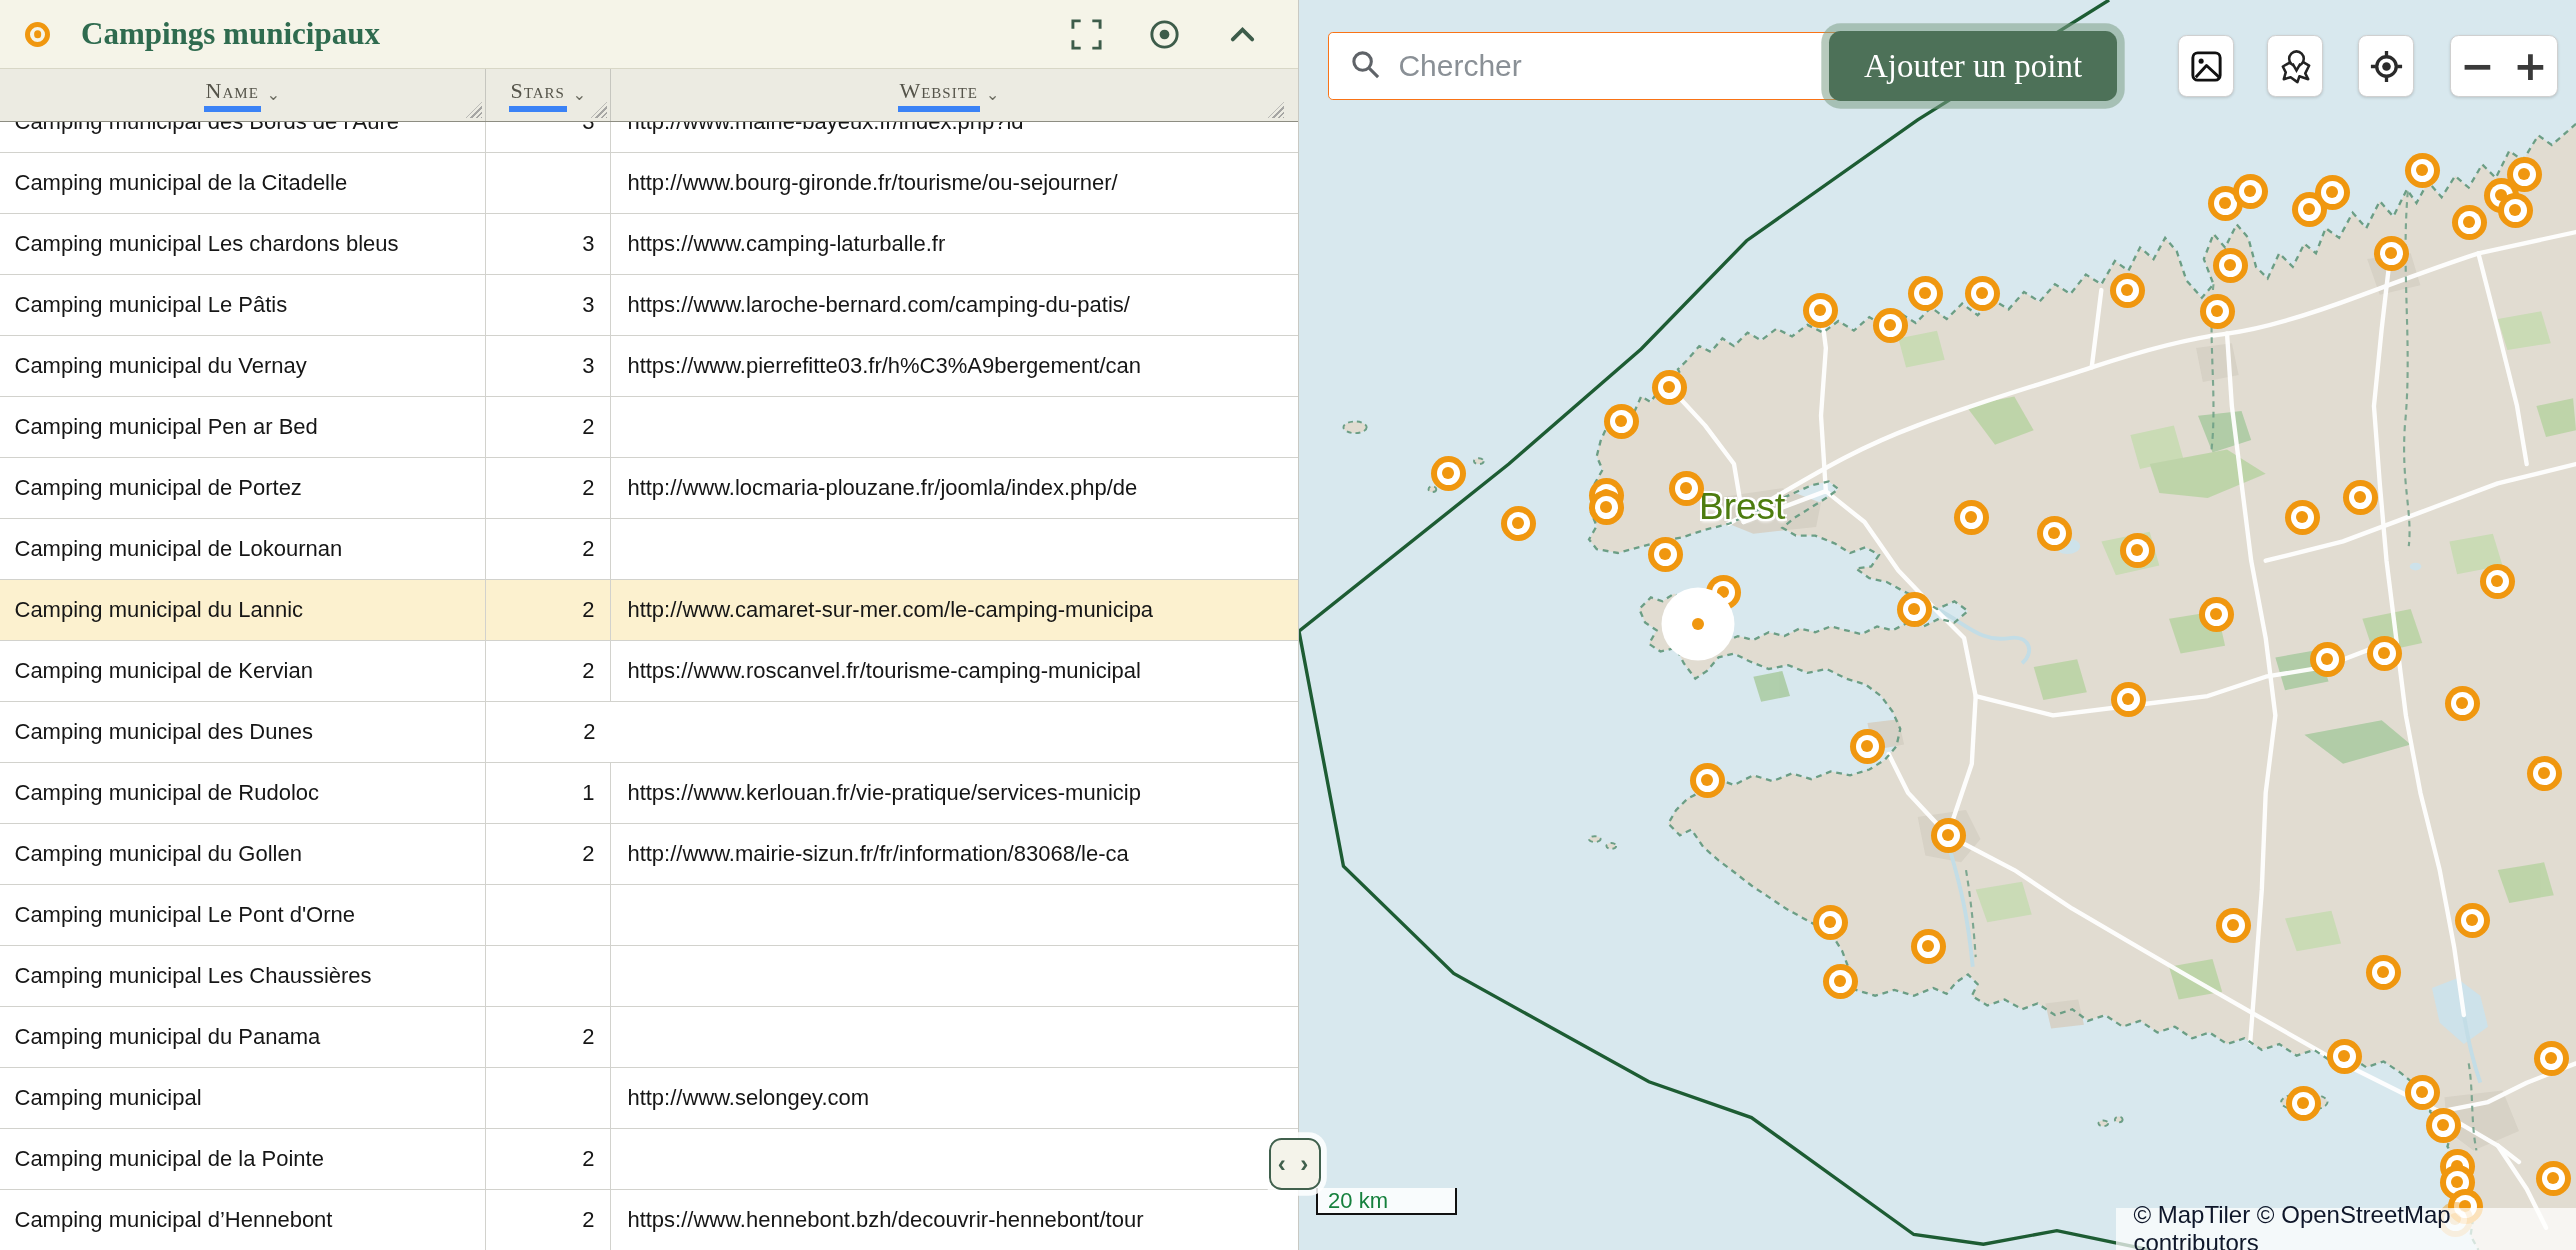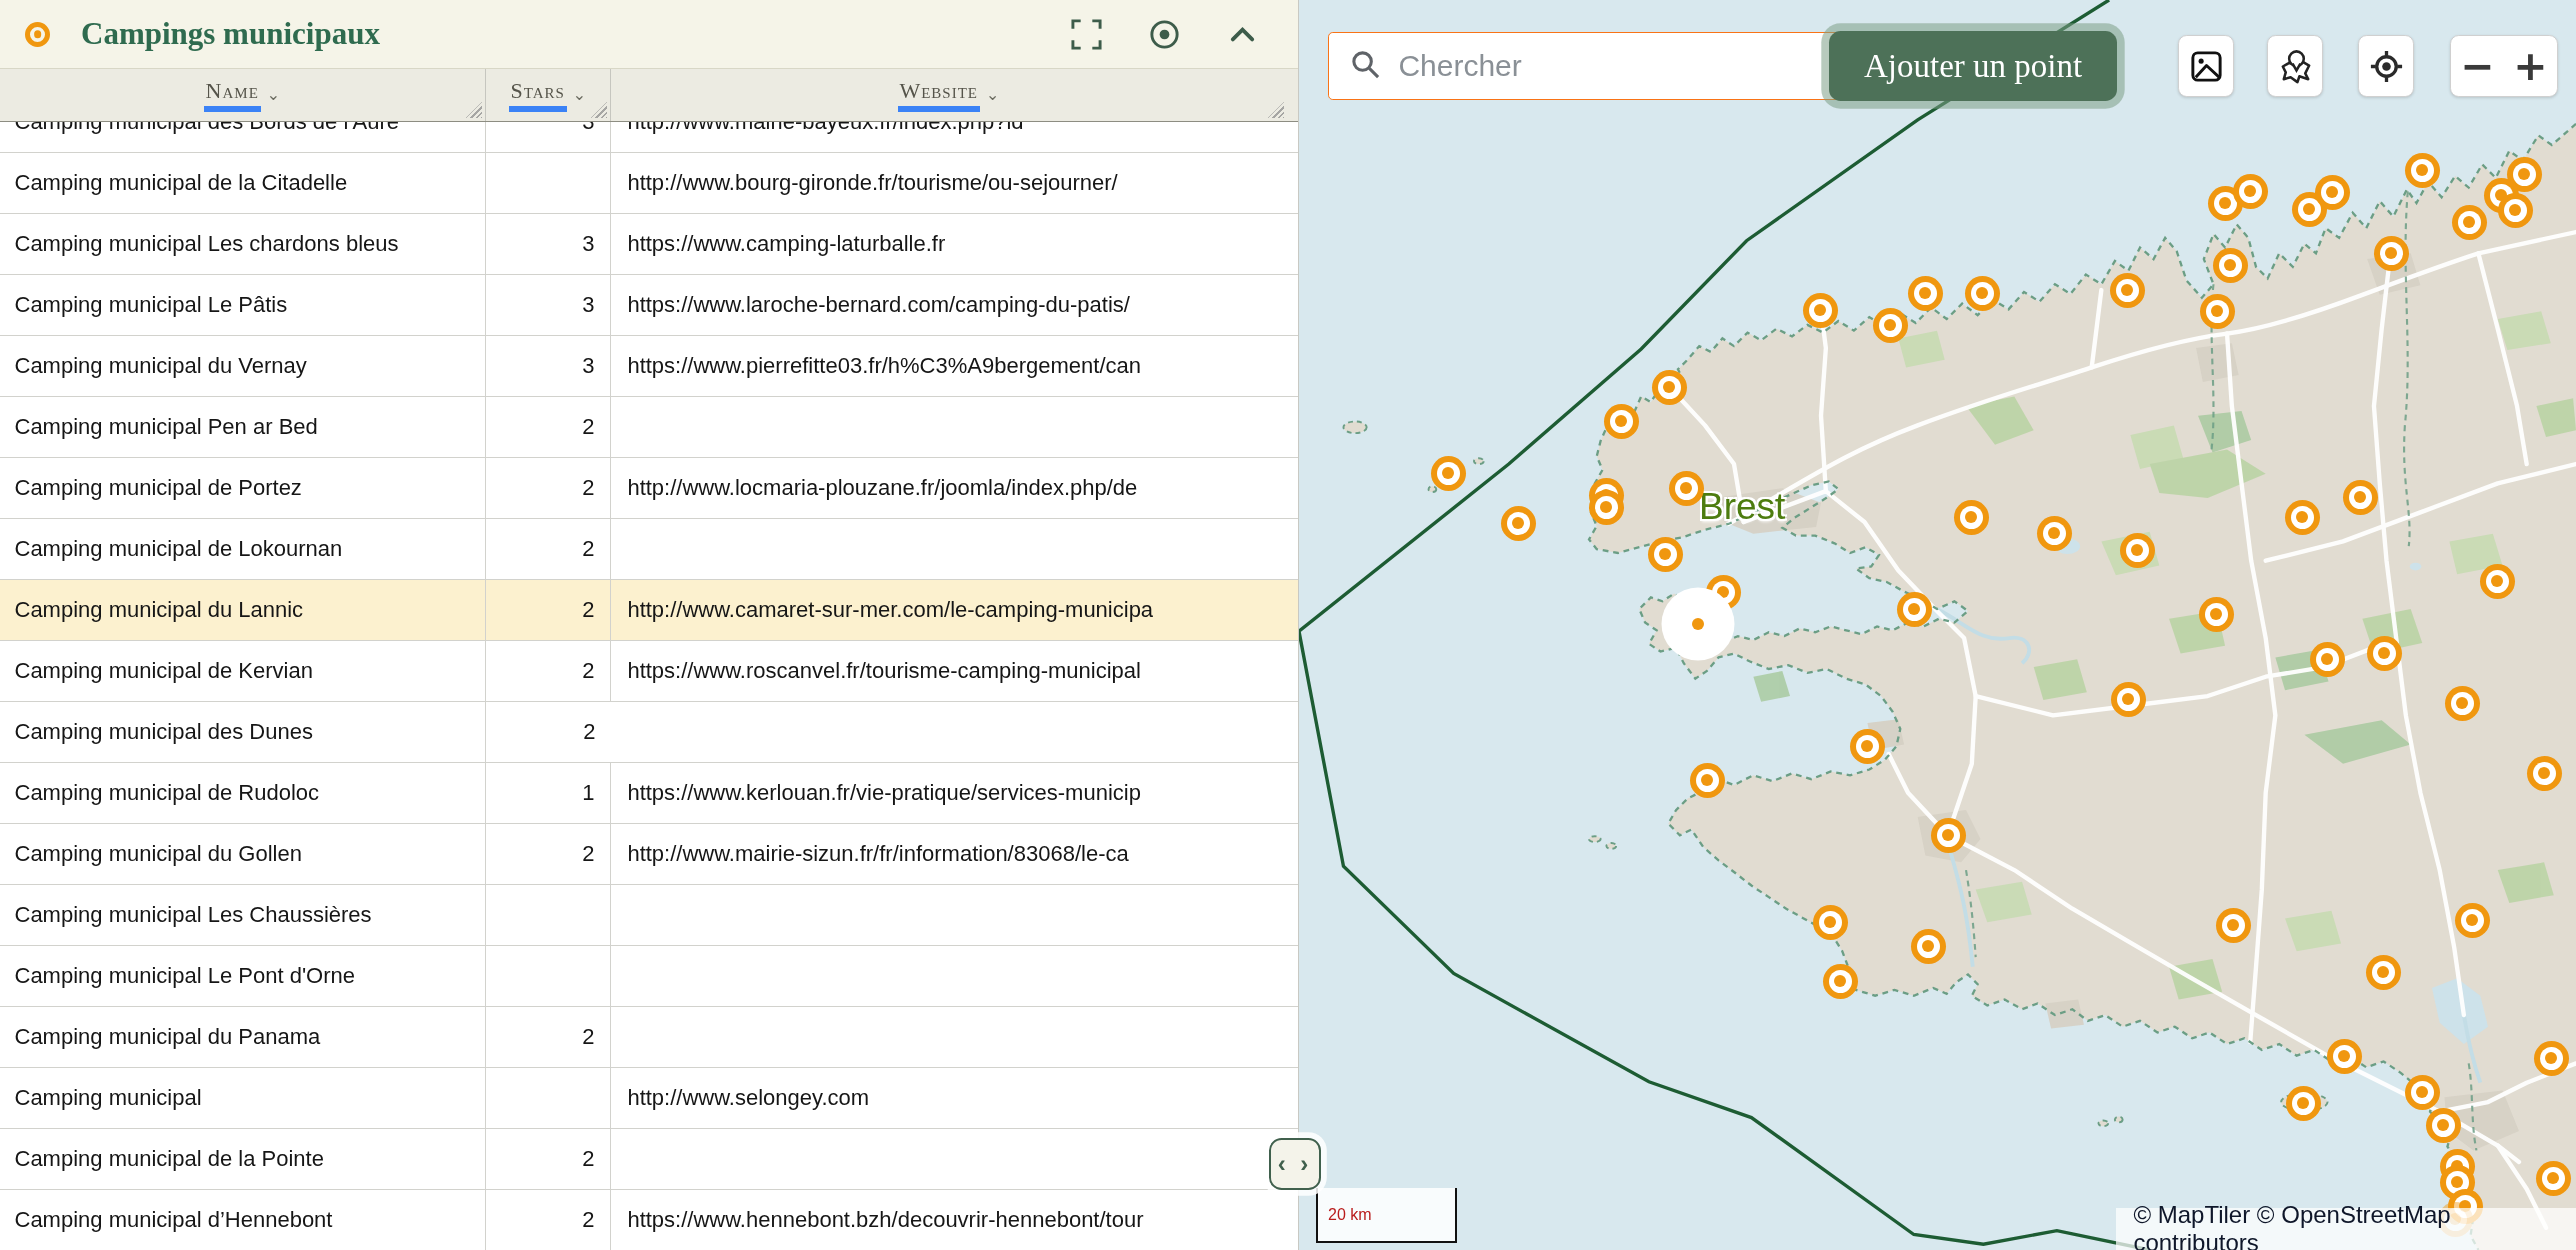--- a/index.html
+++ b/index.html
@@ -88,23 +88,23 @@
     box-shadow:0 0 0 7.7px var(--button-halo);
     font-family:"Liberation Serif",serif;font-size:33px;color:#fff;}
   .map-btn{position:absolute;top:35px;width:56px;height:62px;background:#fff;border:1px solid #d0d0d0;
     border-radius:8.7px;box-shadow:0 1px 2.9px rgba(0,0,0,.15);cursor:pointer;z-index:40;
     display:flex;align-items:center;justify-content:center;}
   .zoom-pill{position:absolute;top:35px;width:108px;height:62px;background:#fff;border:1px solid #d0d0d0;
     border-radius:8.7px;box-shadow:0 1px 2.9px rgba(0,0,0,.15);z-index:40;display:flex;}
   .zoom-pill button{flex:1;border:none;background:transparent;font-size:41px;font-weight:bold;
     color:#3a3a3a;cursor:pointer;line-height:1;font-family:"DejaVu Sans",sans-serif;}
 
-  .scale-box{position:absolute;left:17.4px;top:1188px;width:141px;height:55px;z-index:40;
+  .scale-box{position:absolute;left:17.4px;top:1188px;width:141px;height:27px;z-index:40;
     background:rgba(255,255,255,.85);border:2.9px solid #111;border-top:none;
-    display:flex;align-items:center;padding-left:9.7px;font-size:16px;color:#b91c1c;}
+    display:flex;align-items:center;padding-left:9.7px;font-size:22px;color:#15803d;}
   .attribution{position:absolute;right:0;bottom:0;height:42px;width:460px;z-index:40;
     background:rgba(255,255,255,.72);display:flex;align-items:center;padding-left:17.4px;
     font-size:24px;color:#0f172a;}
 </style>
 </head>
 <body>
 
 <div class="app">
 
   <div class="left-panel">
@@ -225,27 +225,27 @@
       <div class="td web">https://www.kerlouan.fr/vie-pratique/services-municip</div>
     </div>
 
     <div class="trow">
       <div class="td name">Camping municipal du Gollen</div>
       <div class="td stars">2</div>
       <div class="td web">http://www.mairie-sizun.fr/fr/information/83068/le-ca</div>
     </div>
 
     <div class="trow">
-      <div class="td name">Camping municipal Les Chaussières</div>
+      <div class="td name">Camping municipal Le Pont d'Orne</div>
       <div class="td stars"></div>
       <div class="td web"></div>
     </div>
 
     <div class="trow">
-      <div class="td name">Camping municipal Le Pont d'Orne</div>
+      <div class="td name">Camping municipal Les Chaussières</div>
       <div class="td stars"></div>
       <div class="td web"></div>
     </div>
 
     <div class="trow">
       <div class="td name">Camping municipal du Panama</div>
       <div class="td stars">2</div>
       <div class="td web"></div>
     </div>
 

